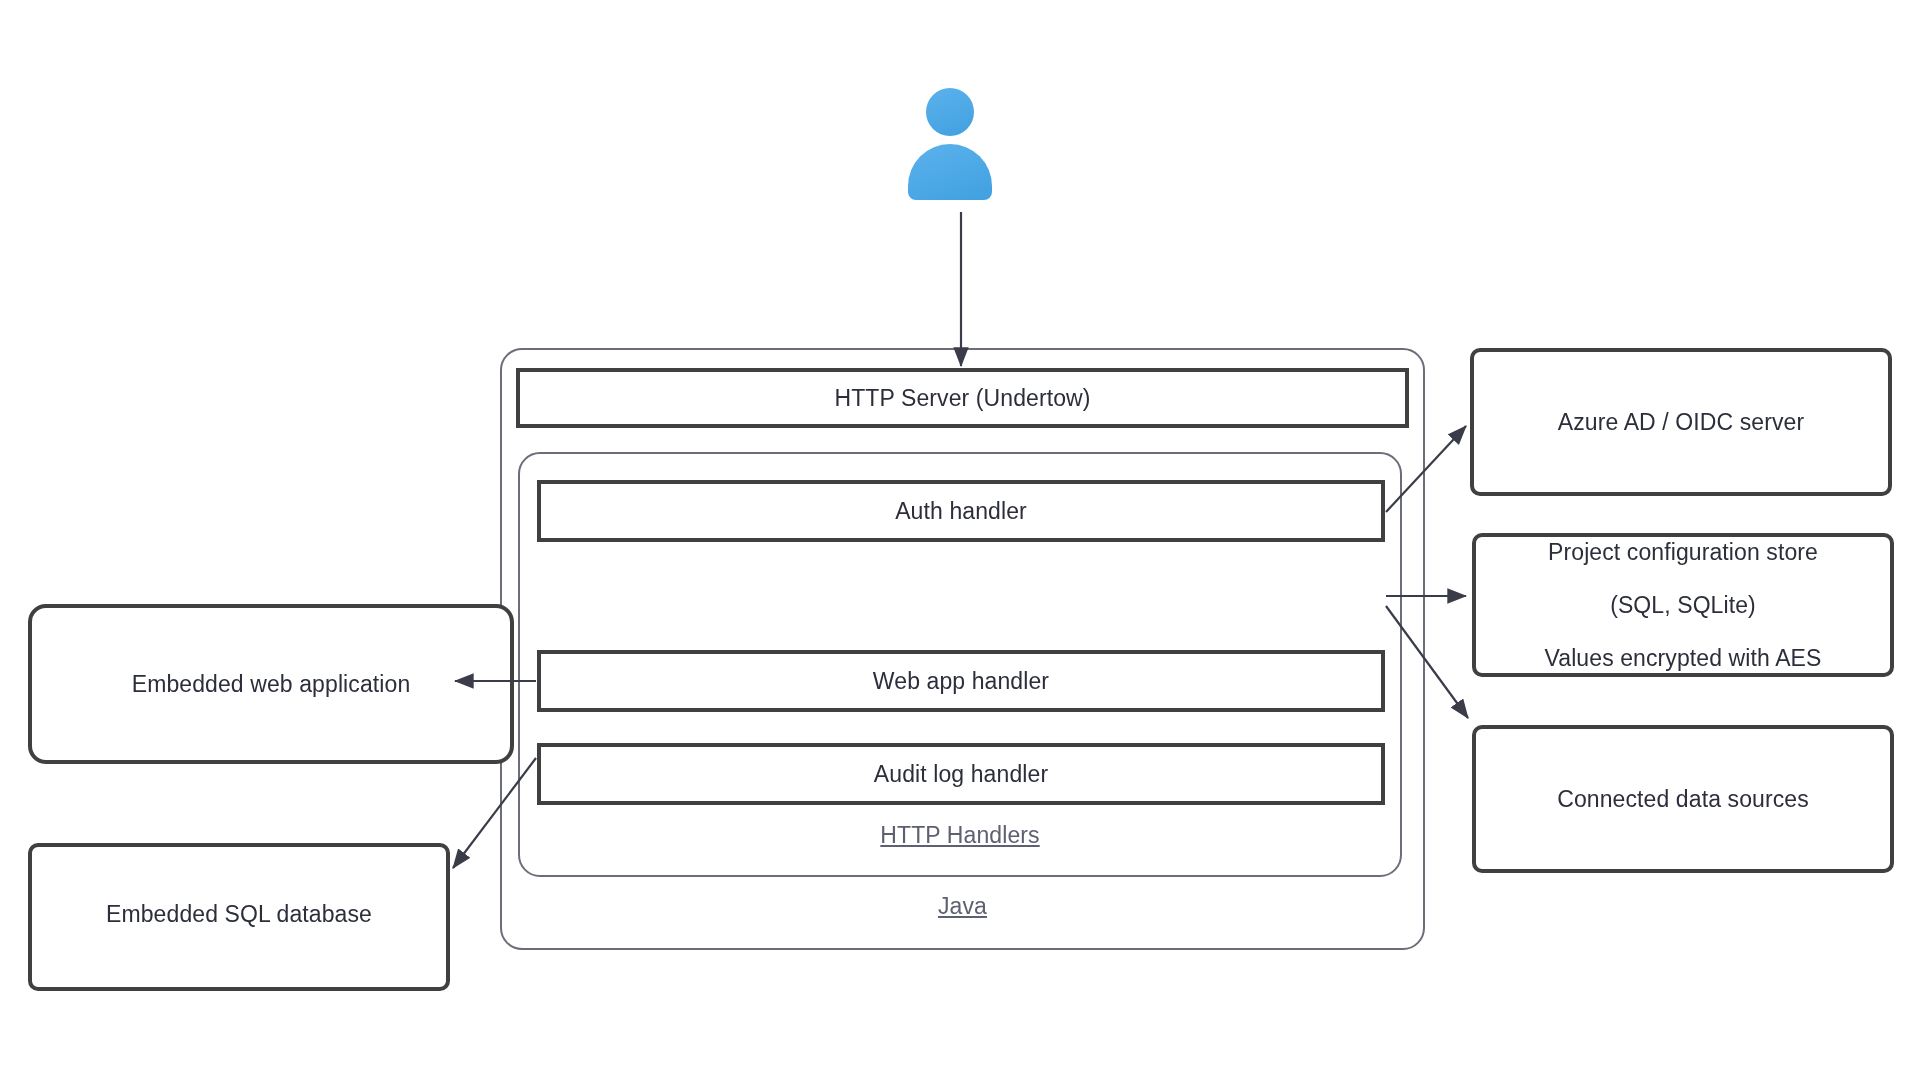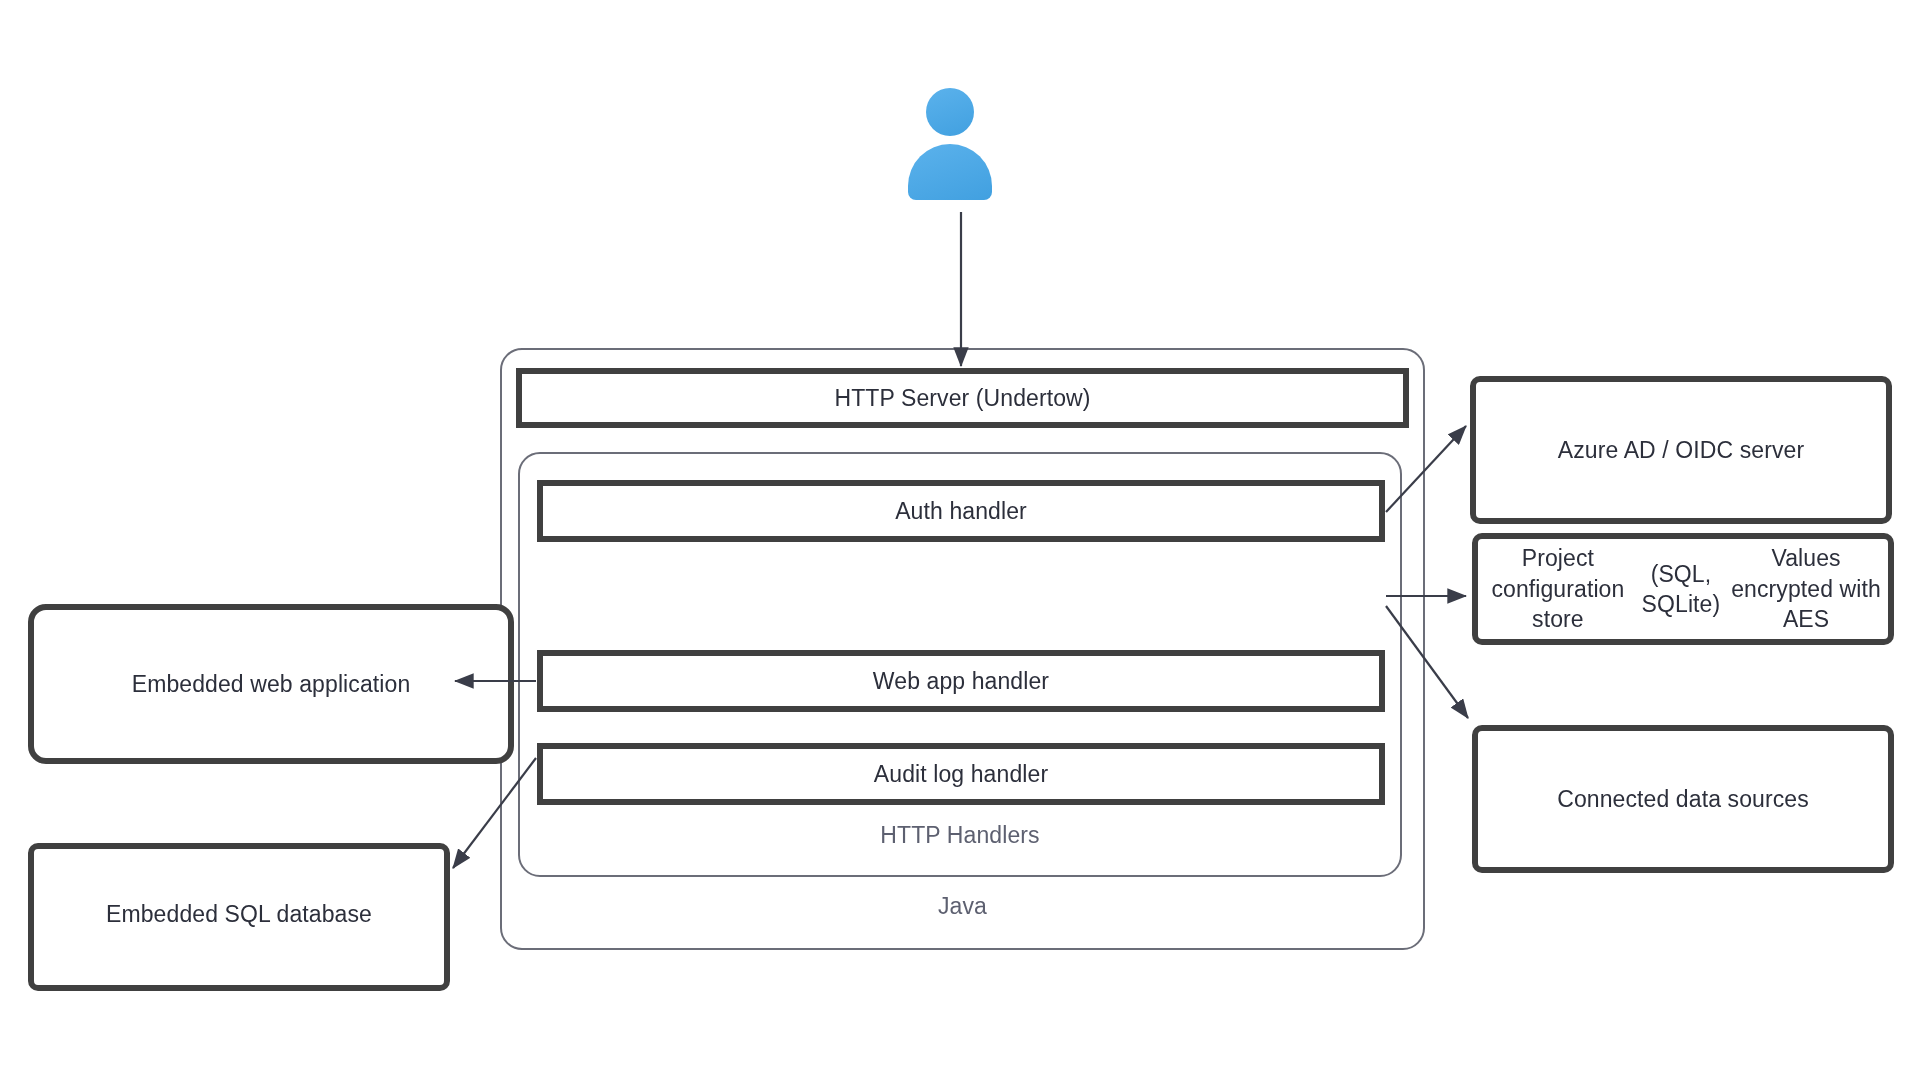--- a/index.html
+++ b/index.html
@@ -14,21 +14,21 @@
     background: #ffffff;
     font-family: "Liberation Sans", sans-serif;
     overflow: hidden;
   }
 
   
   .box {
     position: absolute;
     box-sizing: border-box;
     background: #ffffff;
-    border: 6px solid #404040;
+    border: 4px solid #404040;
     display: flex;
     align-items: center;
     justify-content: center;
     text-align: center;
   }
   .box .label {
     color: #2c2f3b;
     font-size: 23px;
     line-height: 1.32;
     letter-spacing: .1px;
@@ -42,20 +42,21 @@
     border: 2px solid #6b6d78;
     border-radius: 22px;
   }
   .container-label {
     position: absolute;
     width: 100%;
     text-align: center;
     color: #5d6070;
     font-size: 23px;
     letter-spacing: .1px;
+    text-decoration: underline;
   }
 
   
   .strip { border-radius: 0; }
 
   
   .rounded { border-radius: 10px; }
 
   
   #user-icon {
@@ -123,25 +124,25 @@
 
 
   <div class="box strip" style="left:537px; top:650px; width:848px; height:62px;">
     <span class="label">Web app handler</span>
   </div>
 
   <div class="box strip" style="left:537px; top:743px; width:848px; height:62px;">
     <span class="label">Audit log handler</span>
   </div>
 
-  <div class="box rounded" style="left:1470px; top:348px; width:422px; height:148px;margin-top:28px;">
+  <div class="box rounded" style="left:1470px; top:348px; width:422px; height:148px;">
     <span class="label">Azure AD / OIDC server</span>
   </div>
 
-  <div class="box rounded" style="left:1472px; top:533px; width:422px; height:112px; flex-direction:row;justify-content:space-between;">
+  <div class="box rounded" style="left:1472px; top:533px; width:422px; height:144px; flex-direction:column;justify-content:space-between;">
     <span class="label">Project configuration store</span>
     <span class="label">(SQL, SQLite)</span>
     <span class="label">Values encrypted with AES</span>
   </div>
 
   <div class="box rounded" style="left:1472px; top:725px; width:422px; height:148px;">
     <span class="label">Connected data sources</span>
   </div>
 
   <div class="box rounded" style="left:28px; top:604px; width:486px; height:160px;border-radius:18px;">

